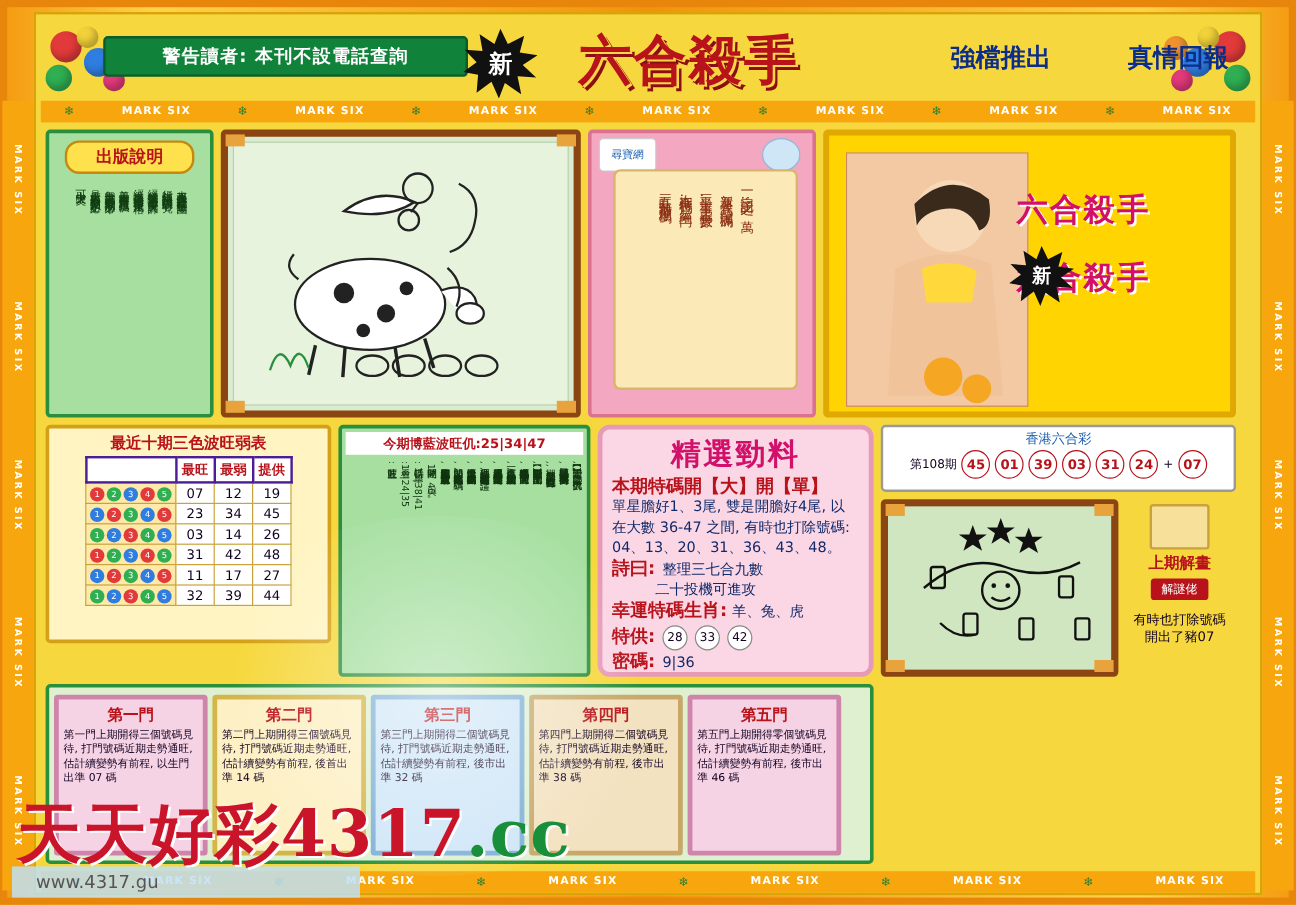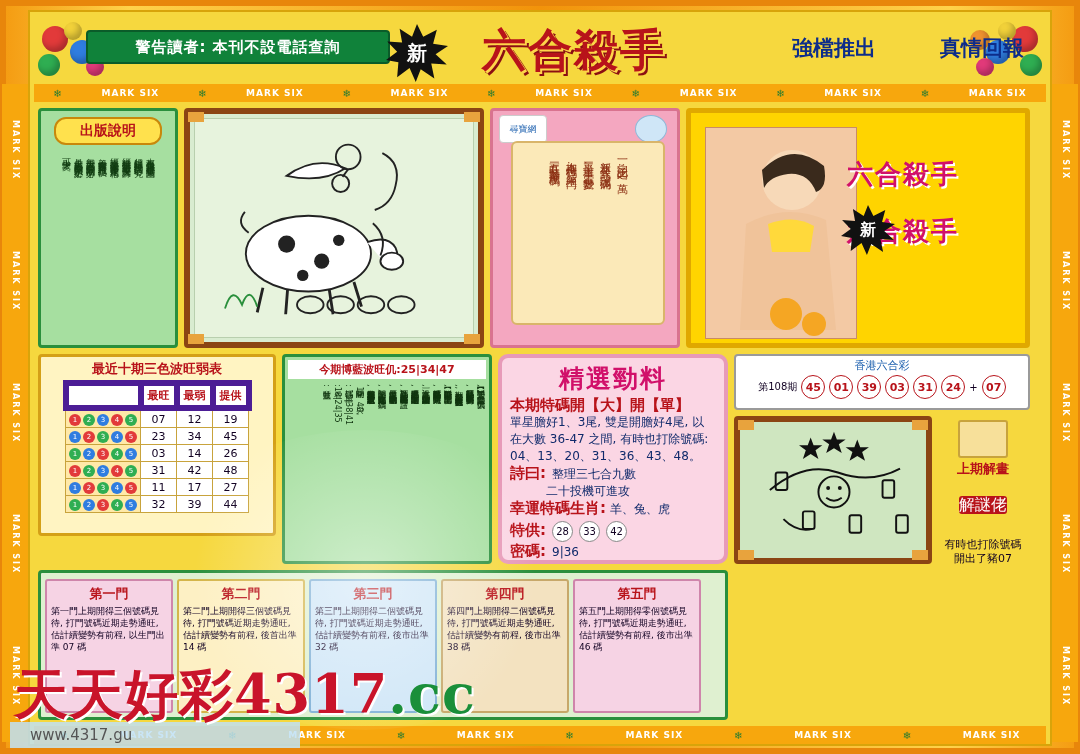--- a/index.html
+++ b/index.html
@@ -64,21 +64,21 @@
   #promo .logo{position:absolute;right:10px;top:44px;width:168px;height:96px;}
   #promo .logo div{font-size:26px;font-weight:bold;color:#d1106a;text-shadow:2px 2px 0 #fff;letter-spacing:2px;
      font-family:"DejaVu Serif","Liberation Serif",serif;}
   #promo .nb{position:absolute;left:150px;top:92px;width:54px;height:50px;}
   #promo .nb .sb{position:absolute;inset:0;background:#111;clip-path:polygon(50% 0%,60% 22%,82% 10%,76% 34%,100% 38%,80% 52%,98% 70%,73% 68%,78% 94%,56% 78%,48% 100%,38% 76%,18% 92%,20% 66%,0% 62%,18% 48%,2% 30%,26% 32%,22% 8%,42% 22%);}
   #promo .nb .t{position:absolute;inset:0;display:flex;align-items:center;justify-content:center;color:#fff;font-size:16px;font-weight:bold;}
   
   #wave{left:4px;top:250px;width:238px;height:182px;background:#fff4c2;border:3px solid #d4a017;border-radius:4px;}
   #wave .ttl{text-align:center;font-size:15px;font-weight:bold;color:#b8131a;padding:3px 0 2px;}
   #wave table{border-collapse:collapse;margin:0 auto;font-size:11px;}
-  #wave th{background:#fff;border:6px solid #4c1d95;color:#b8131a;font-size:11px;padding:2px 4px;font-weight:bold;text-align:right;}
+  #wave th{background:#fff;border:2px solid #4c1d95;color:#b8131a;font-size:11px;padding:2px 4px;font-weight:bold;text-align:right;}
   #wave td{border:1px solid #c8a33c;background:#fff;text-align:center;padding:1px 4px;color:#102;}
   #wave td.lbl{background:#ffe9a8;padding:1px 2px;}
   .mb{display:inline-block;width:12px;height:12px;border-radius:50%;font-size:7px;color:#fff;line-height:12px;text-align:center;margin:0 1px;}
   
   #green{left:248px;top:250px;width:210px;height:210px;background:#a6dfa0;border:3px solid #2a8f3c;border-radius:4px;}
   #green .hd{background:#fff;margin:3px;padding:2px;font-size:11px;color:#b8131a;text-align:center;font-weight:bold;}
   #green .bd{display:flex;flex-direction:row-reverse;gap:1px;padding:2px 4px;height:160px;overflow:hidden;}
   #green .bd div{writing-mode:vertical-rl;font-size:8px;line-height:10px;color:#10340f;}
   
   #tips{left:464px;top:250px;width:230px;height:210px;background:#fbd6e4;border:4px solid #e79ab8;border-radius:10px;}
@@ -96,25 +96,25 @@
   .rb-num{width:22px;height:22px;border-radius:50%;border:1.5px solid #b8131a;color:#b8131a;font-size:11px;font-weight:bold;
       display:flex;align-items:center;justify-content:center;background:#fff;}
   
   #draw{left:700px;top:312px;width:198px;height:148px;background:#cfe6c0;border:6px solid #8b4513;border-radius:4px;}
   
   #pink{left:700px;top:312px;width:296px;height:268px;background:#e7a8c4;border:2px solid #d486a8;border-radius:4px;z-index:-1;}
   #sideinfo{left:904px;top:312px;width:90px;height:180px;}
   #sideinfo .icon{width:46px;height:34px;background:#f7e09a;border:2px solid #c8a33c;border-radius:3px;margin:4px auto 2px;}
   #sideinfo .lbl{font-size:13px;font-weight:bold;color:#b8131a;text-align:center;}
   #sideinfo .txt{font-size:11px;color:#102;text-align:center;line-height:14px;padding-top:6px;}
-  #sideinfo .cap{width:48px;height:18px;background:#b8131a;color:#fff;font-size:16px;border-radius:3px;margin:18px auto;
+  #sideinfo .cap{width:48px;height:18px;background:#b8131a;color:#fff;font-size:10px;border-radius:3px;margin:4px auto;
      display:flex;align-items:center;justify-content:center;}
   
   #gates{left:4px;top:466px;width:690px;height:150px;background:#dff0d0;border:3px solid #2a8f3c;border-radius:4px;}
-  .gate{position:absolute;top:6px;width:128px;height:134px;border:2px solid #701a75;border-radius:3px;box-sizing:border-box;padding:2px 4px;}
+  .gate{position:absolute;top:6px;width:128px;height:134px;border:4px solid #701a75;border-radius:3px;box-sizing:border-box;padding:2px 4px;}
   .gate .gt{text-align:center;font-size:13px;font-weight:bold;color:#b8131a;padding:2px 0;}
   .gate .gb{font-size:9px;line-height:12px;color:#102;}
   
   .wm{position:absolute;left:14px;bottom:22px;font-size:54px;font-weight:bold;color:#c9142a;
      text-shadow:2px 2px 0 #fff;font-family:"DejaVu Serif","Liberation Serif",serif;letter-spacing:1px;z-index:50;}
   .wm .cc{color:#1a8f3a;}
   .wmbox{position:absolute;left:10px;bottom:6px;width:290px;height:26px;background:#bfe0f5;opacity:.85;z-index:49;}
   .wmsub{position:absolute;left:30px;bottom:10px;font-size:15px;color:#555;z-index:51;}
   .circleglow{position:absolute;left:150px;top:430px;width:430px;height:300px;border-radius:50%;
       background:radial-gradient(circle,rgba(255,255,255,.45),rgba(255,255,255,0) 65%);pointer-events:none;z-index:40;}

